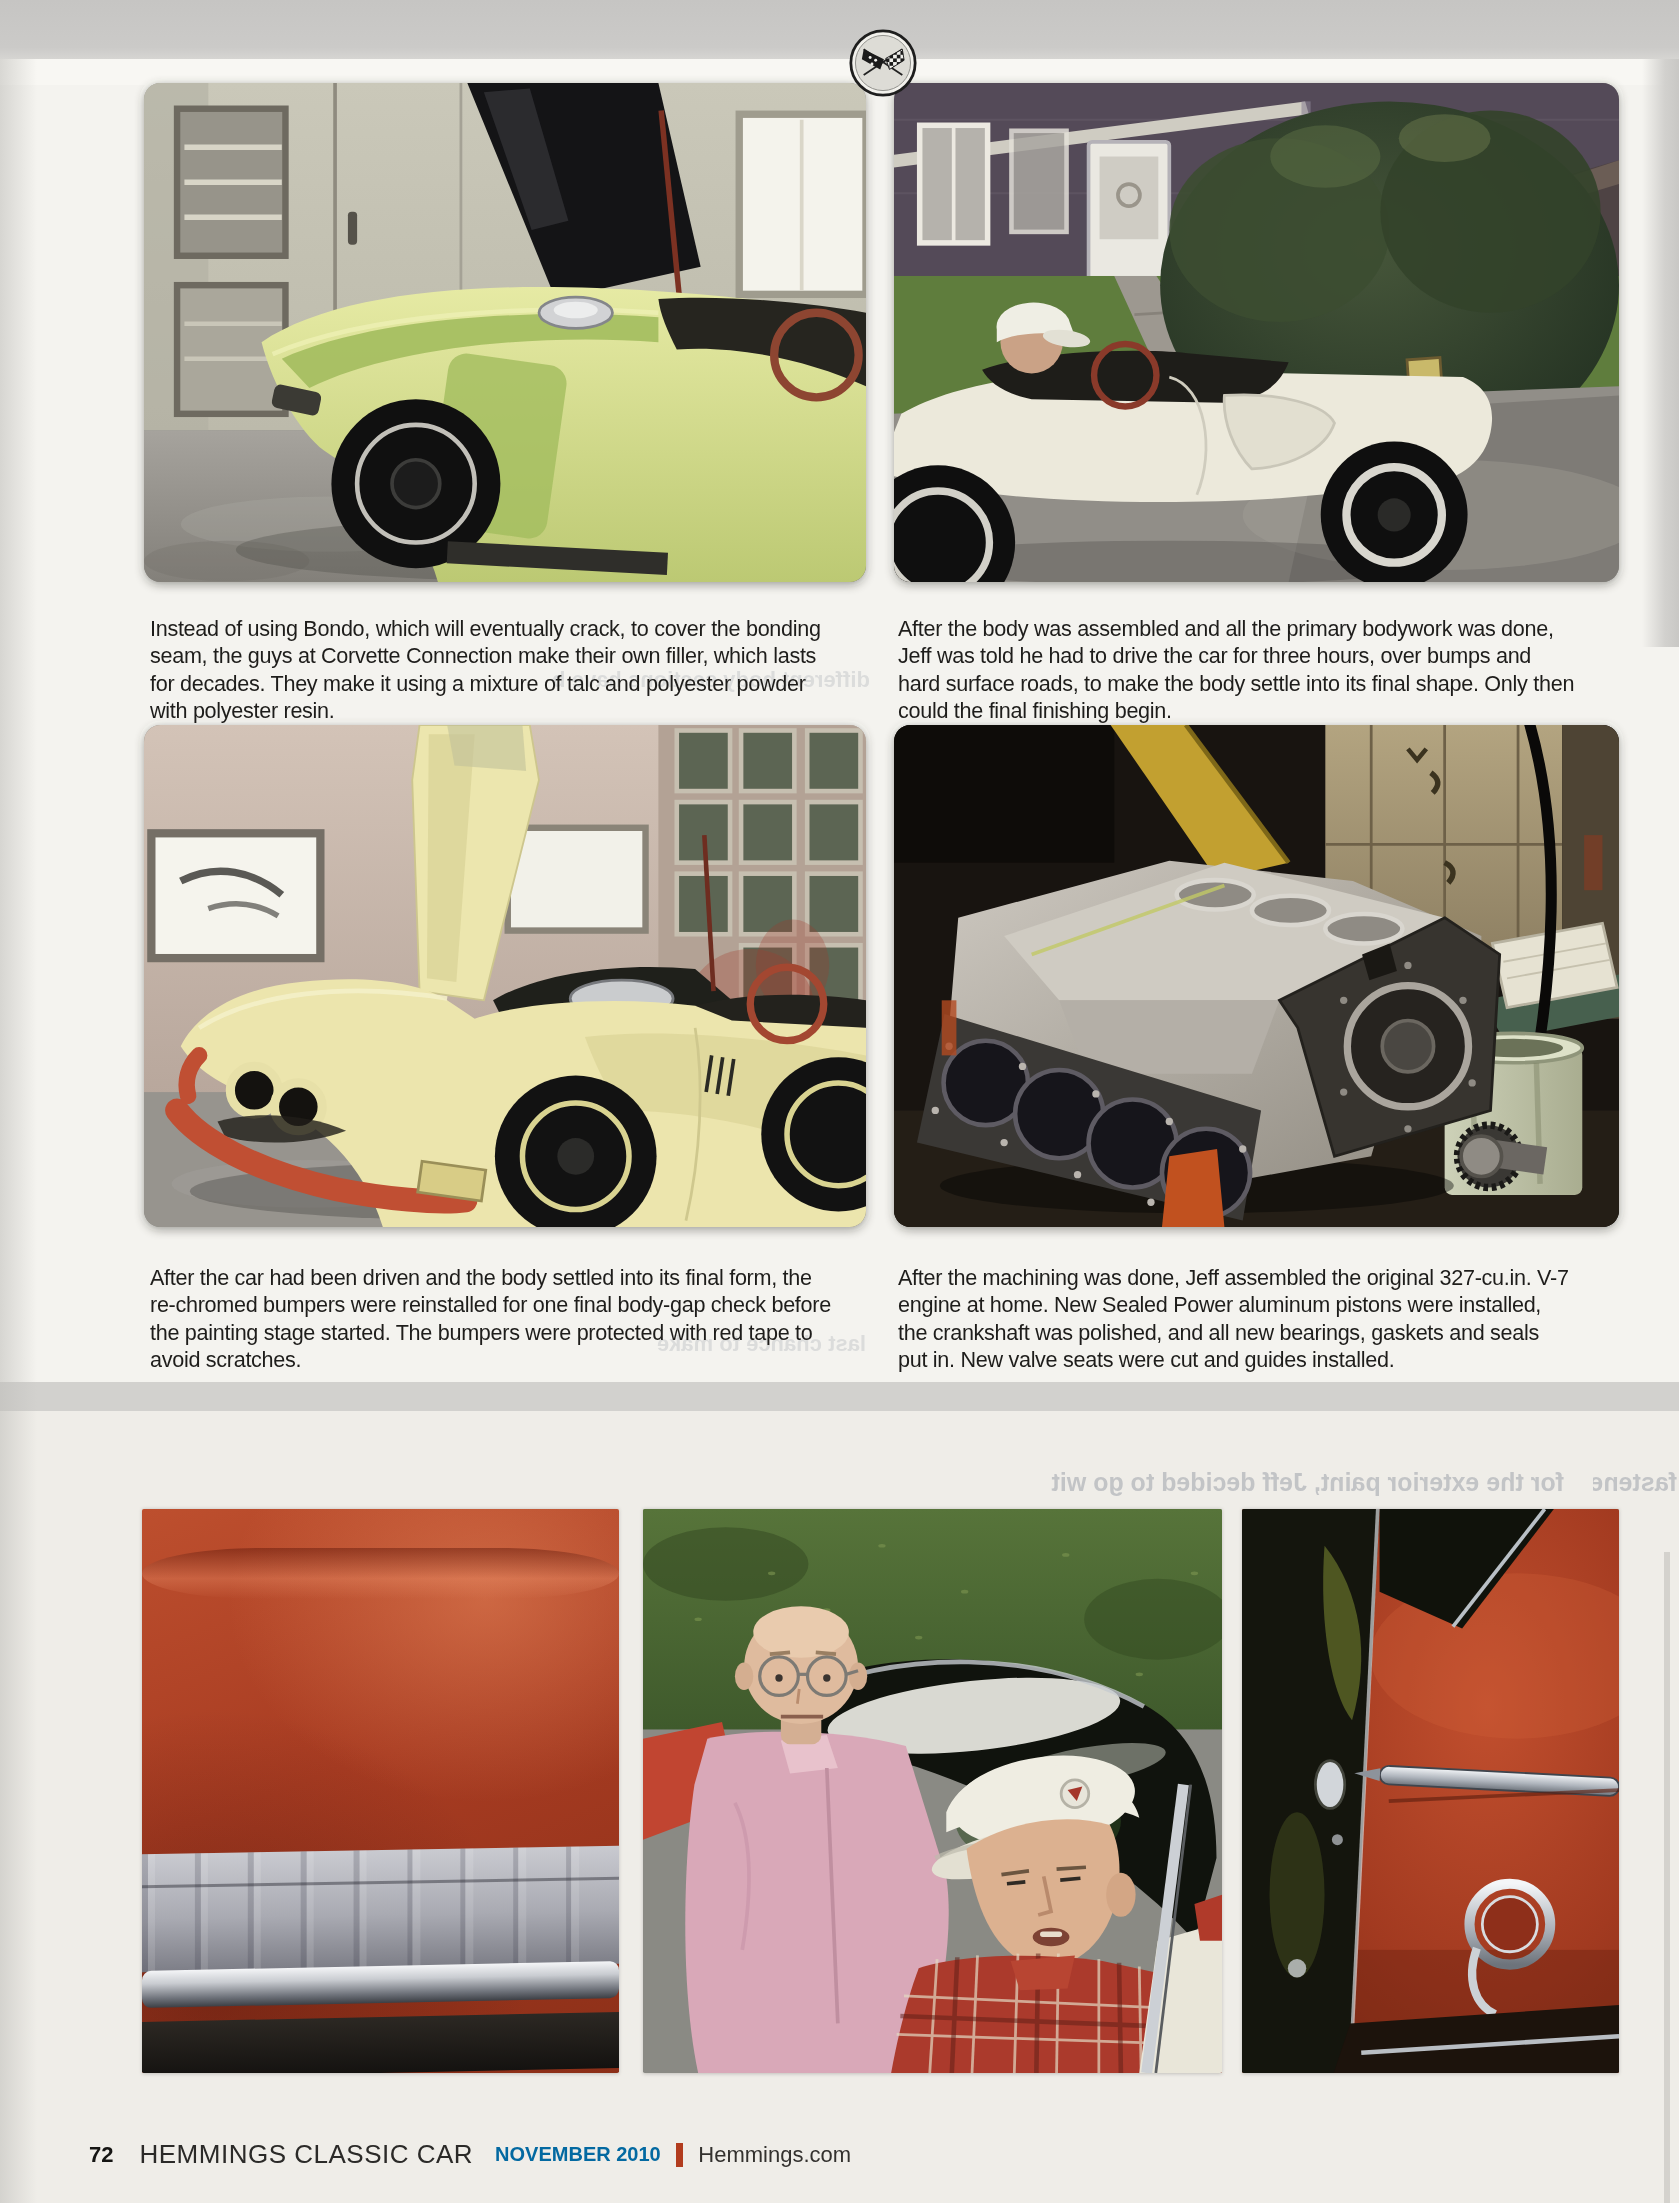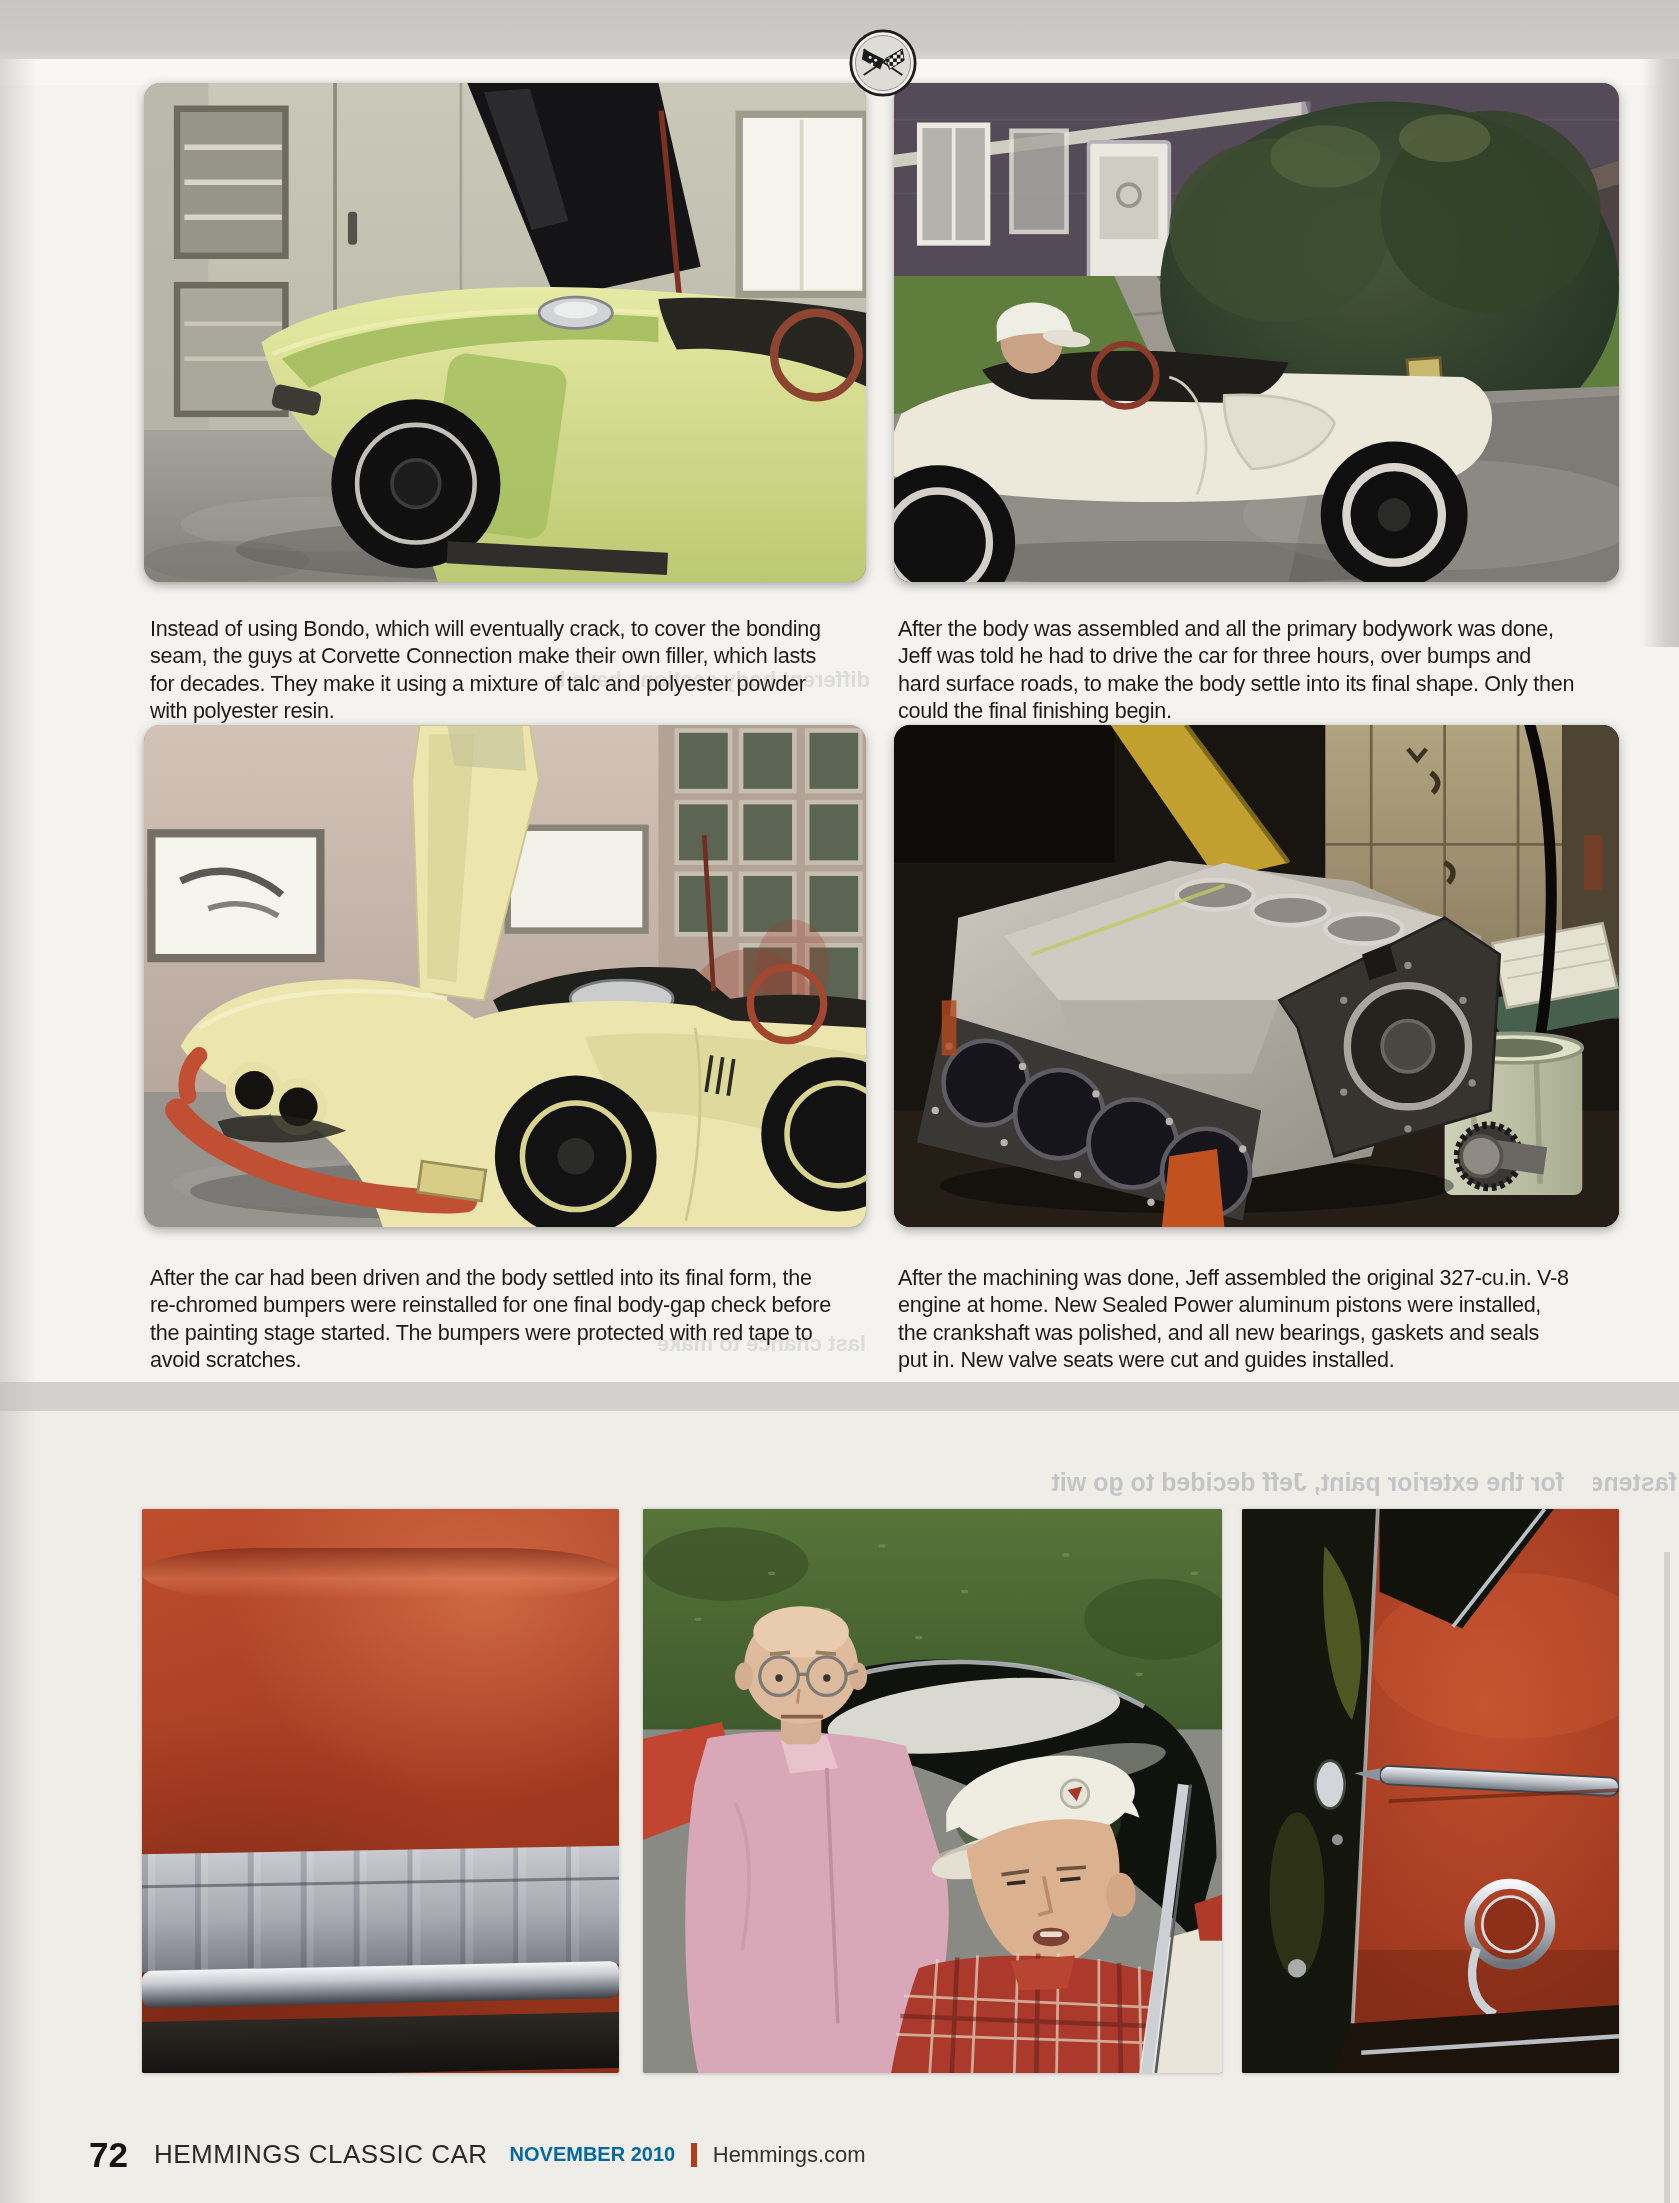--- a/index.html
+++ b/index.html
@@ -85,21 +85,21 @@
   
   .bleed{position:absolute;transform:scaleX(-1);font-weight:700;color:#6e7687;
     white-space:nowrap;overflow:hidden;}
   .bleed-main{left:1050px;top:1468px;width:514px;font-size:25px;opacity:.34;}
   .bleed-right{left:1593px;top:1468px;width:84px;font-size:25px;opacity:.34;}
   .bleed-c1{left:523px;top:667px;width:347px;font-size:22px;opacity:.18;}
   .bleed-c3{left:657px;top:1331px;width:209px;font-size:22px;opacity:.18;}
 
   
   .footer{position:absolute;left:89px;top:2138px;height:33px;display:flex;align-items:center;}
-  .f-num{font-weight:700;font-size:35px;color:#151513;}
+  .f-num{font-weight:700;font-size:22px;color:#151513;}
   .f-mag{font-weight:400;font-size:26px;color:#2b2a28;margin-left:26px;letter-spacing:0.5px;}
   .f-issue{font-weight:700;font-size:20px;color:#0369a1;margin-left:22px;}
   .f-bar{width:6.4px;height:24px;background:#b23c1e;margin:0 15.6px;}
   .f-web{font-weight:400;font-size:22px;color:#33312e;}
 </style>
 </head>
 <body>
 
 <div class="page">
 
@@ -529,21 +529,21 @@
       <circle cx="23" cy="31" r="1.6" fill="#f0f0ec"></circle>
         <circle cx="29" cy="34" r="1.6" fill="#f0f0ec"></circle>
         <circle cx="25" cy="38" r="1.6" fill="#f0f0ec"></circle>
       <polygon points="58,22 40,32 44,44 60,34" fill="url(#chk)" stroke="#1a1a1a" stroke-width="1"></polygon>
     </svg>
   </div>
 
   <p class="caption c1">Instead of using Bondo, which will eventually crack, to cover the bonding seam, the guys at Corvette Connection make their own filler, which lasts for decades. They make it using a mixture of talc and polyester powder with polyester resin.</p>
   <p class="caption c2">After the body was assembled and all the primary bodywork was done, Jeff was told he had to drive the car for three hours, over bumps and hard surface roads, to make the body settle into its final shape. Only then could the final finishing begin.</p>
   <p class="caption c3">After the car had been driven and the body settled into its final form, the re-chromed bumpers were reinstalled for one final body-gap check before the painting stage started. The bumpers were protected with red tape to avoid scratches.</p>
-  <p class="caption c4">After the machining was done, Jeff assembled the original 327-cu.in. V-8 engine at home. New Sealed Power aluminum pistons were installed, the crankshaft was polished, and all new bearings, gaskets and seals put in. New valve seats were cut and guides installed.</p>
+  <p class="caption c4">After the machining was done, Jeff assembled the original 327-cu.in. V-7 engine at home. New Sealed Power aluminum pistons were installed, the crankshaft was polished, and all new bearings, gaskets and seals put in. New valve seats were cut and guides installed.</p>
 
   <div class="footer">
     <span class="f-num">72</span>
     <span class="f-mag">HEMMINGS CLASSIC CAR</span>
     <span class="f-issue">NOVEMBER 2010</span>
     <span class="f-bar"></span>
     <span class="f-web">Hemmings.com</span>
   </div>
 
 </div>

